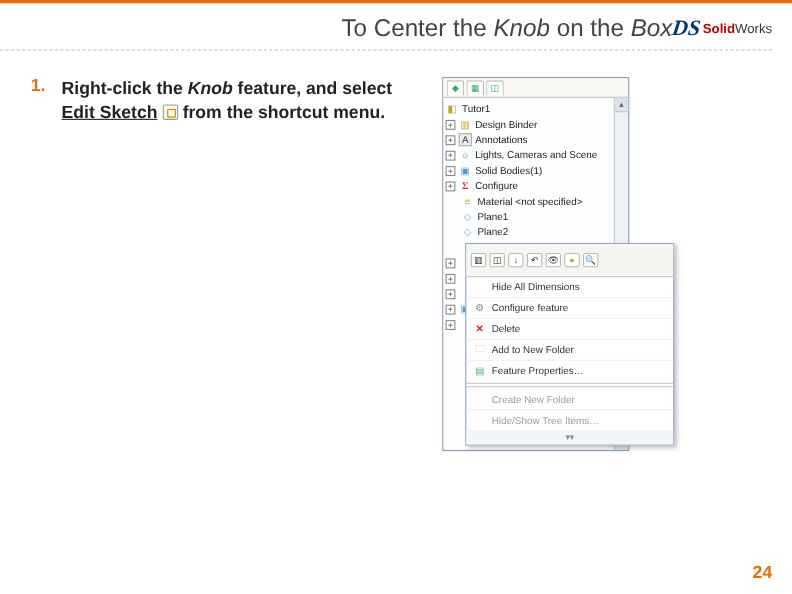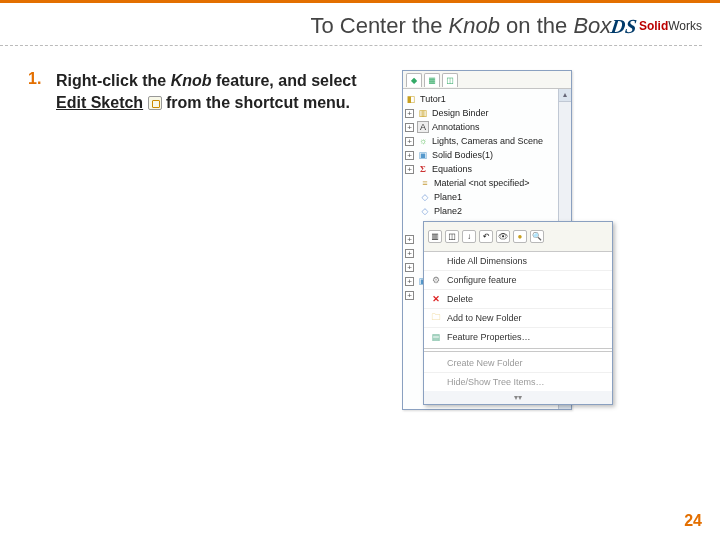--- a/index.html
+++ b/index.html
@@ -303,21 +303,21 @@
           <span>Lights, Cameras and Scene</span>
         </div>
       <div class="tn">
           <span class="pm">+</span>
           <span class="ico ico-solid">▣</span>
           <span>Solid Bodies(1)</span>
         </div>
       <div class="tn">
           <span class="pm">+</span>
           <span class="ico ico-sigma">Σ</span>
-          <span>Equations</span>
+          <span>Configure</span>
         </div>
       <div class="tn">
           <span class="sp"></span>
           <span class="ico ico-mat">≡</span>
           <span>Material &lt;not specified&gt;</span>
         </div>
       <div class="tn">
           <span class="sp"></span>
           <span class="ico ico-plane">◇</span>
           <span>Plane1</span>

